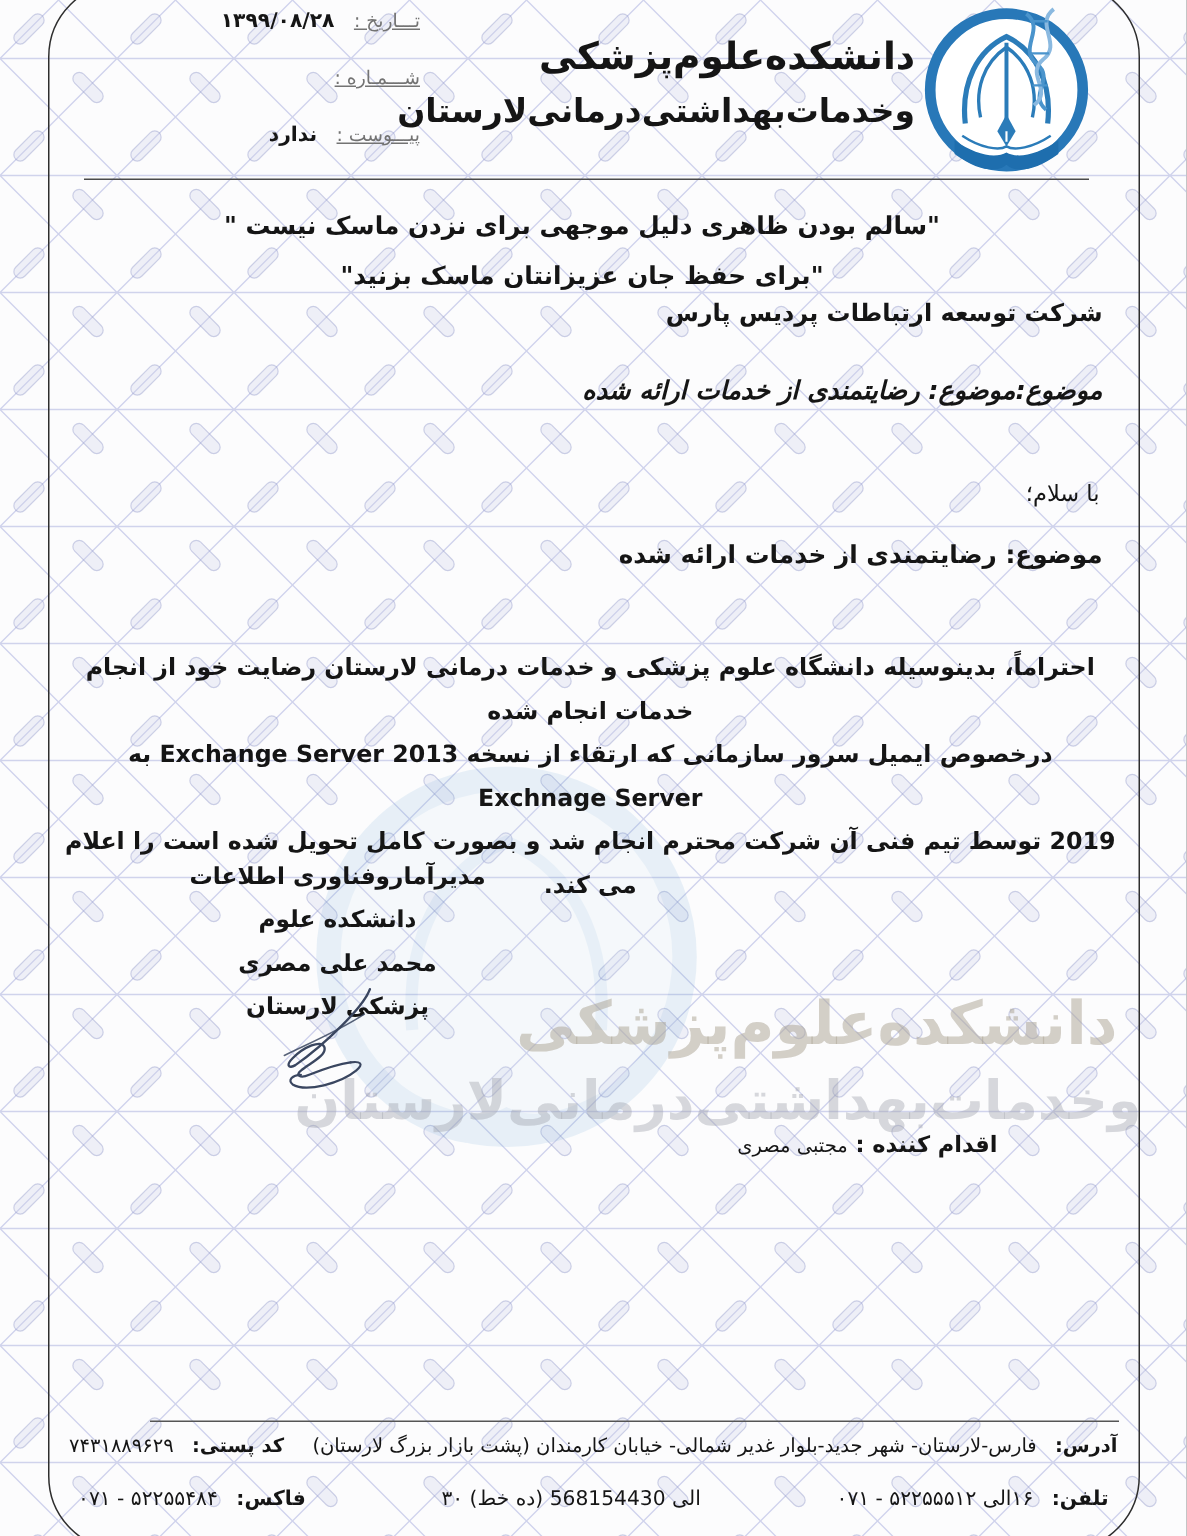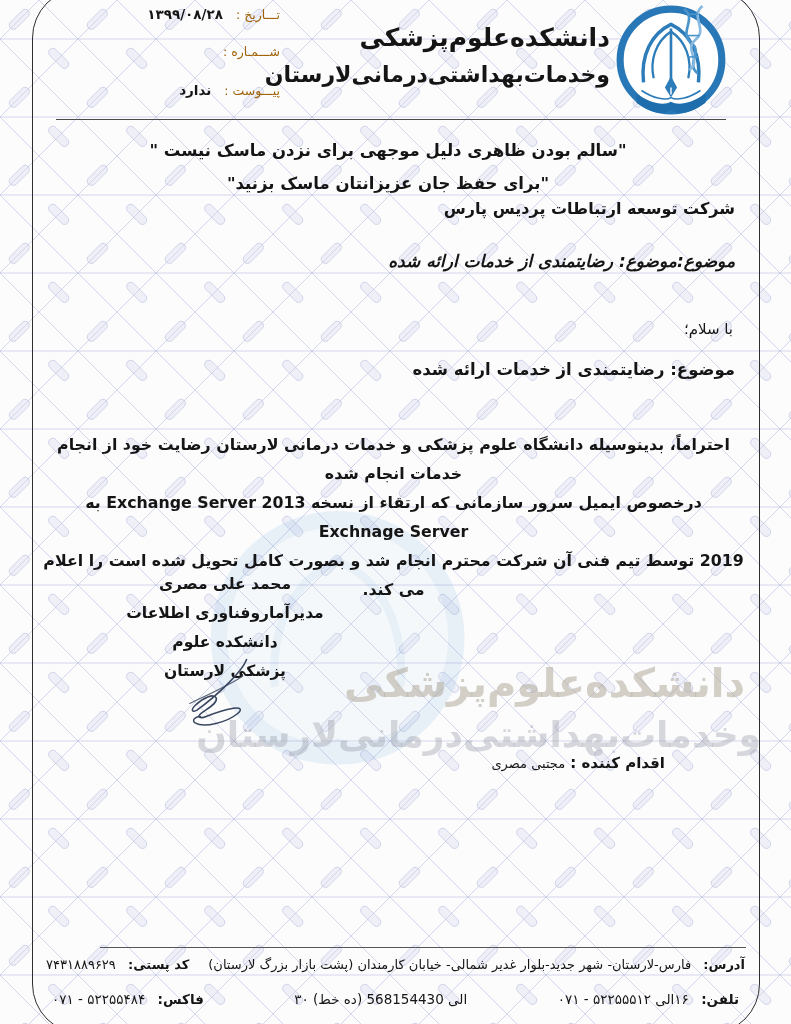--- a/index.html
+++ b/index.html
@@ -13,21 +13,21 @@
   .wm-text-1{position:absolute;right:46px;top:660px;font-size:40px;font-weight:bold;
     color:rgba(172,165,150,.52);z-index:1;white-space:nowrap;}
   .wm-text-2{position:absolute;right:30px;top:714px;font-size:36px;font-weight:bold;
     color:rgba(158,160,170,.40);z-index:1;white-space:nowrap;}
   .frame{position:absolute;left:32px;top:-12px;width:726px;height:1044px;
     border:1.6px solid #2e2e2e;border-radius:50px;z-index:2;}
   .hrule{position:absolute;left:56px;top:119px;width:670px;border-top:1.2px solid #4a4a4a;z-index:3;}
 
   .meta{position:absolute;left:42px;top:6px;width:238px;z-index:3;direction:rtl;}
   .meta-row{display:flex;align-items:baseline;gap:13px;height:38px;}
-  .meta-label{font-size:12.5px;color:#a16207;}
+  .meta-label{font-size:12.5px;color:#737373;text-decoration:underline;}
   .meta-value{font-size:13.5px;font-weight:bold;letter-spacing:1px;}
 
   .org-title{position:absolute;right:181px;top:20px;text-align:right;z-index:3;}
   .org-line1{font-size:25px;font-weight:bold;line-height:36px;white-space:nowrap;}
   .org-line2{font-size:22px;font-weight:bold;line-height:38px;white-space:nowrap;}
   .logo{position:absolute;left:613px;top:1px;width:118px;height:120px;z-index:3;}
 
   .quotes{position:absolute;left:60px;top:134px;width:656px;text-align:center;z-index:3;}
   .quote-line{font-size:16.5px;font-weight:bold;line-height:33px;}
 
@@ -126,22 +126,22 @@
 
   <div class="company">شرکت توسعه ارتباطات پردیس پارس</div>
   <div class="subject-top">موضوع:موضوع: رضایتمندی از خدمات ارائه شده</div>
   <div class="salutation">با سلام؛</div>
   <div class="subject2">موضوع: رضایتمندی از خدمات ارائه شده</div>
   <p class="body-par">احتراماً، بدینوسیله دانشگاه علوم پزشکی و خدمات درمانی لارستان رضایت خود از انجام خدمات انجام شده
 درخصوص ایمیل سرور سازمانی که ارتقاء از نسخه Exchange Server 2013 به  Exchnage Server
 2019 توسط تیم فنی آن شرکت محترم انجام شد و بصورت کامل تحویل شده است را اعلام می کند.</p>
 
   <div class="sig">
+    <div class="sig-line">مدیرآماروفناوری اطلاعات دانشکده علوم</div>
     <div class="sig-line">محمد علی مصری</div>
-    <div class="sig-line">مدیرآماروفناوری اطلاعات دانشکده علوم</div>
     <div class="sig-line">پزشکی لارستان</div>
   </div>
   <svg class="signature-svg" viewBox="0 0 100 95" xmlns="http://www.w3.org/2000/svg">
     <path d="M80,4 C77,12 69,21 60,30 C50,40 36,52 26,59 C21,62 19,59 24,54 C32,46 45,40 47,46 C49,52 36,58 30,63 C26,66 29,69 36,66 C46,62 58,58 66,57" fill="none" stroke="#3a4660" stroke-width="1.7" stroke-linecap="round"></path>
     <path d="M66,57 C73,56 76,58 70,63 C59,72 34,79 24,73 C20,70 24,66 30,66" fill="none" stroke="#3a4660" stroke-width="1.6" stroke-linecap="round"></path>
     <path d="M18,52 C34,44 58,34 76,22" fill="none" stroke="#3a4660" stroke-width="1.1" stroke-linecap="round" opacity="0.85"></path>
   </svg>
 
   <div class="action">
     <span class="action-label">اقدام کننده :</span>

